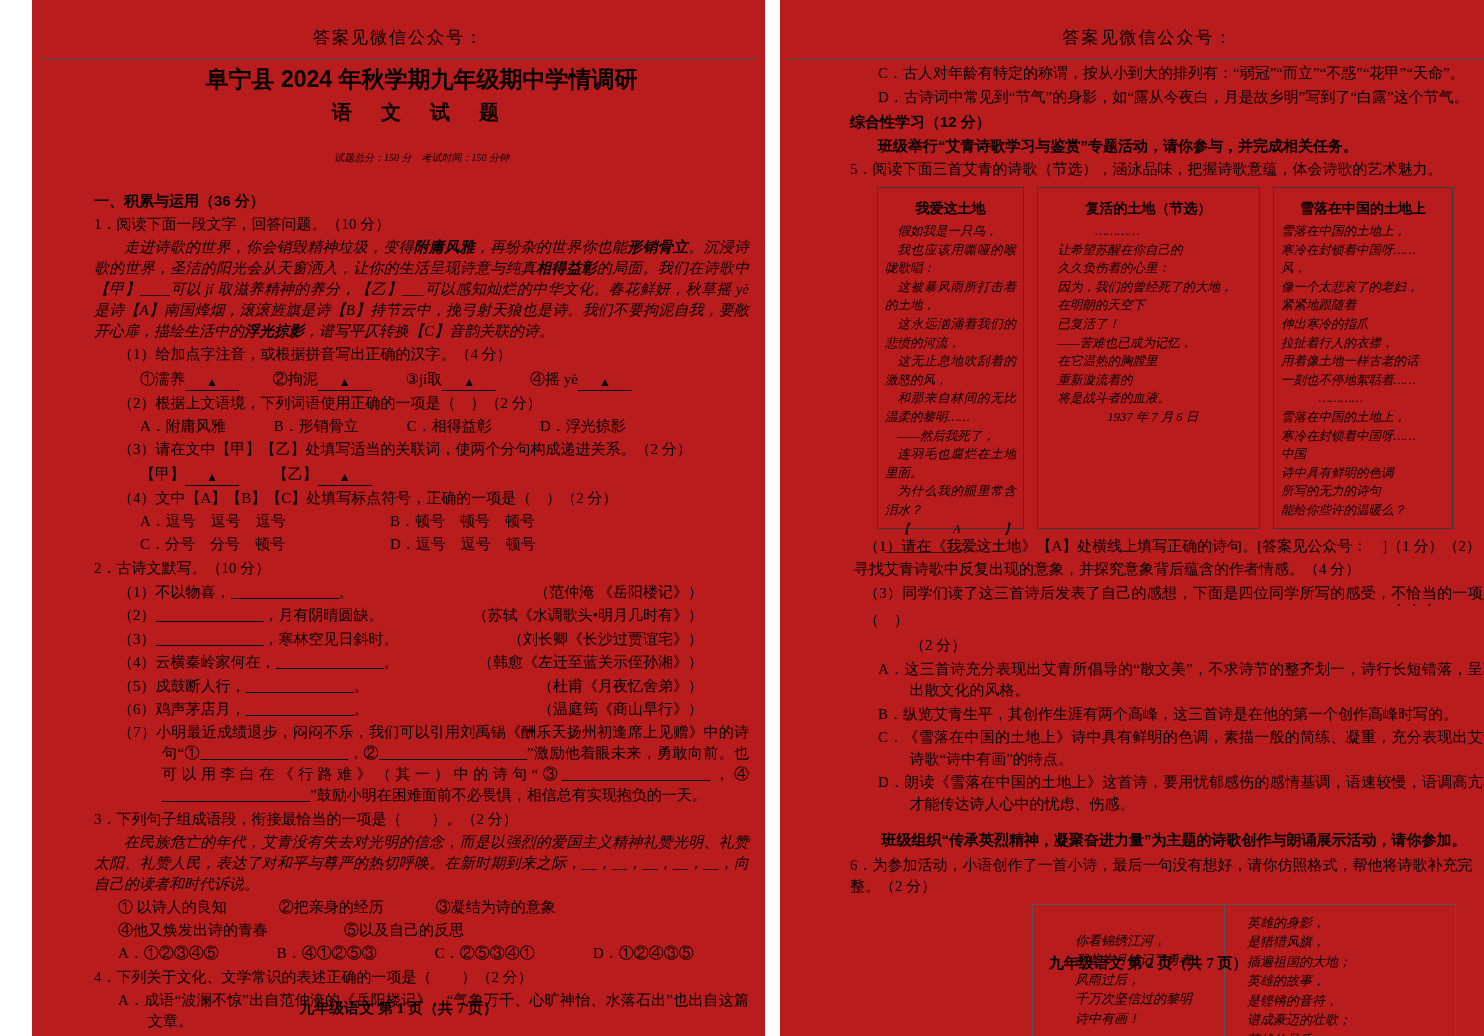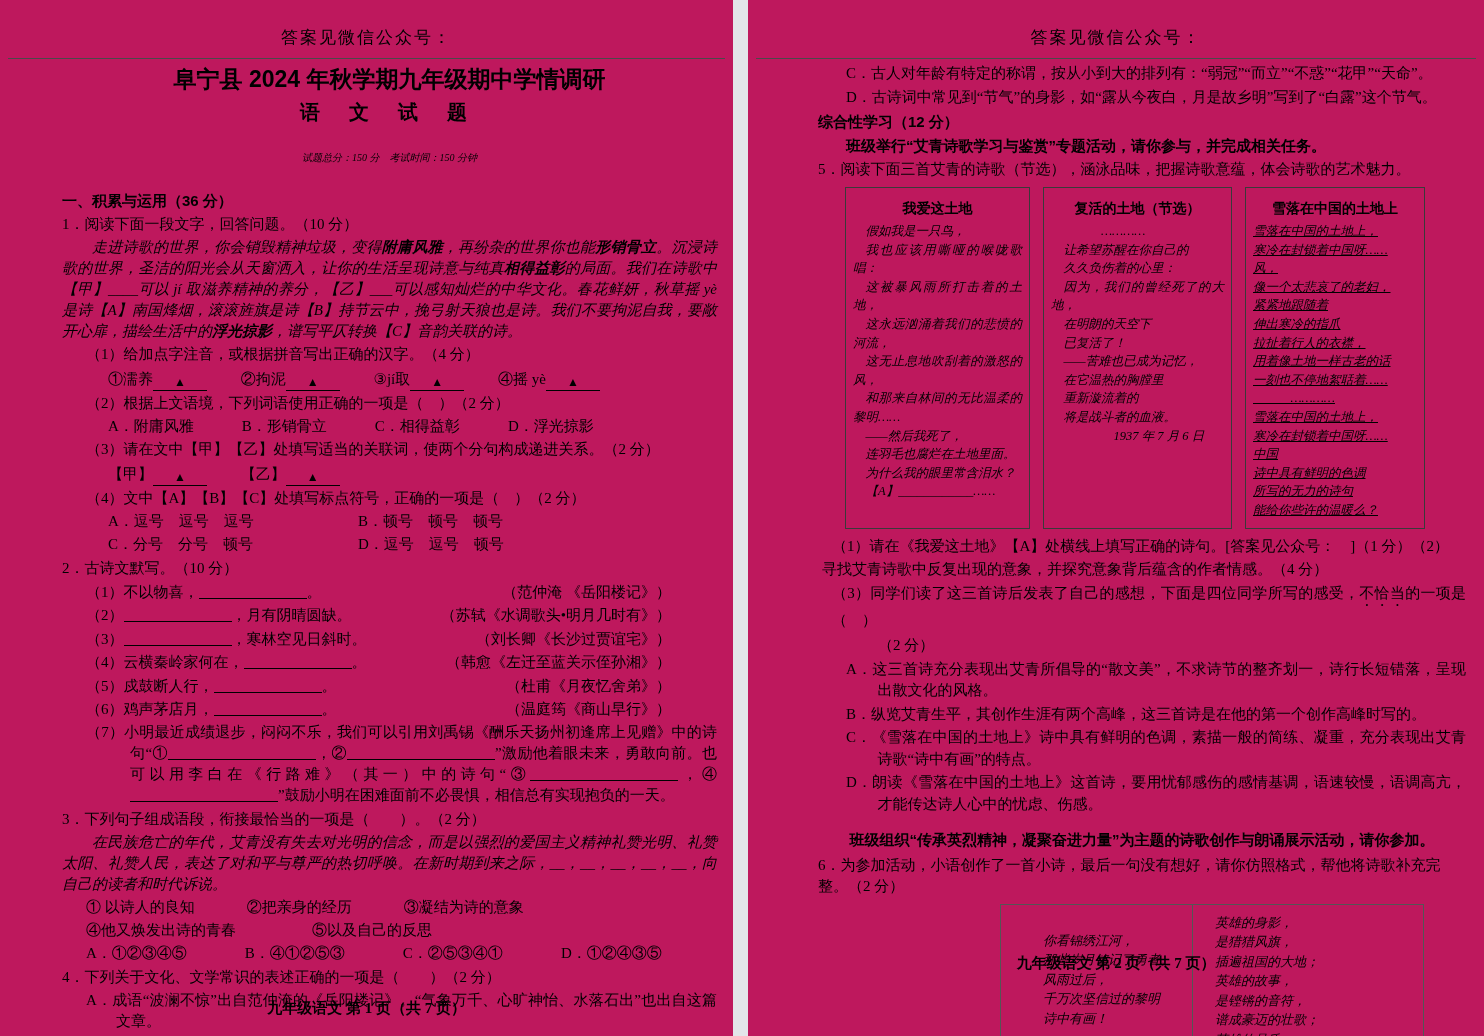--- a/index.html
+++ b/index.html
@@ -1,21 +1,21 @@
 <!DOCTYPE html>
 <html><head>
 <meta charset="utf-8">
 <style>
   html,body{margin:0;padding:0;}
   body{
     width:1484px;height:1036px;position:relative;background:#ffffff;
     font-family:"Liberation Serif","DejaVu Serif",serif;color:#000;
     -webkit-text-size-adjust:none;
   }
-  .page{position:absolute;top:0;height:1036px;overflow:hidden;background:#be185d;}
+  .page{position:absolute;top:0;height:1036px;overflow:hidden;background:#b91c1c;margin-left:32px;}
   .page1{left:0;width:733px;}
   .page2{left:748px;width:736px;}
   .divider{position:absolute;top:0;left:733px;width:15px;height:1036px;}
   .hdr{padding-top:26px;text-align:center;font-size:17px;letter-spacing:2px;}
   .hdr-rule{border:none;border-top:1.6px solid #4a4a4a;margin:9px 8px 0 8px;}
   .content{padding:0 16px 0 62px;font-size:15px;line-height:21px;}
   .content2{padding:0 18px 0 70px;font-size:15px;line-height:21.5px;}
   .title{margin-top:10px;text-align:center;font-size:23px;font-weight:bold;font-family:"Liberation Sans","DejaVu Sans",sans-serif;}
   .subtitle{margin-top:12px;text-align:center;font-size:20px;font-weight:bold;letter-spacing:12px;}
   .meta{margin-top:24px;text-align:center;font-style:italic;font-size:10px;}
@@ -39,27 +39,27 @@
   .hang7{padding-left:44px;text-indent:-44px;margin-left:24px;margin-top:2px;text-align:justify;}
   .opt-hang{margin-left:46px;margin-top:2px;padding-left:2em;text-indent:-2em;text-align:justify;}
   .opt-hang2{margin-left:28px;margin-top:2px;padding-left:2.1em;text-indent:-2.1em;text-align:justify;}
   .para3{margin-left:0;margin-top:2px;text-indent:2em;line-height:21px;text-align:justify;}
   .footer{position:absolute;width:100%;text-align:center;font-weight:bold;font-size:15px;}
   .f1{top:999px;}
   .f2{top:954px;}
   
   .poems-row{margin:6px 0 0 27px;display:flex;gap:13px;}
   .poem-box{border:1.2px solid #3a3a3a;height:342px;padding:10px 7px 6px 7px;box-sizing:border-box;}
-  .poem-box.p1{width:185px;}
-  .poem-box.p2{width:189px;}
+  .poem-box.p1{width:147px;}
+  .poem-box.p2{width:223px;}
   .poem-box.p3{width:180px;}
   .poem-title{text-align:center;font-weight:bold;font-size:14px;font-family:"Liberation Sans","DejaVu Sans",sans-serif;margin-bottom:3px;}
   .poem-body{font-style:italic;font-size:12.5px;line-height:18.6px;}
   .poem-line{white-space:pre-wrap;text-indent:1em;text-align:justify;}
-  .poem-body.flush .poem-line{text-indent:0;text-decoration:underline;}
+  .poem-body.flush .poem-line{text-indent:0;}
   .center-bold{margin-top:14px;text-align:center;font-weight:bold;font-family:"Liberation Sans","DejaVu Sans",sans-serif;}
   .q6box{margin:6px 0 0 182px;width:424px;border:1.2px solid #555;display:flex;box-sizing:border-box;}
   .q6l{width:192px;border-right:1.2px solid #555;padding:26px 6px 12px 42px;box-sizing:border-box;}
   .q6r{flex:1;padding:8px 6px 12px 22px;}
   .q6line{font-style:italic;font-size:13px;line-height:19.5px;white-space:pre-wrap;}
   .dotted{-webkit-text-emphasis:filled dot;-webkit-text-emphasis-position:under left;text-emphasis:filled dot;text-emphasis-position:under left;}
   .subp2{margin-left:14px;margin-top:2px;text-align:justify;}
   .subp2b{margin-left:4px;margin-top:2px;}
   .score-line{margin-left:60px;margin-top:4px;}
   .zonghe{margin-top:3px;}

